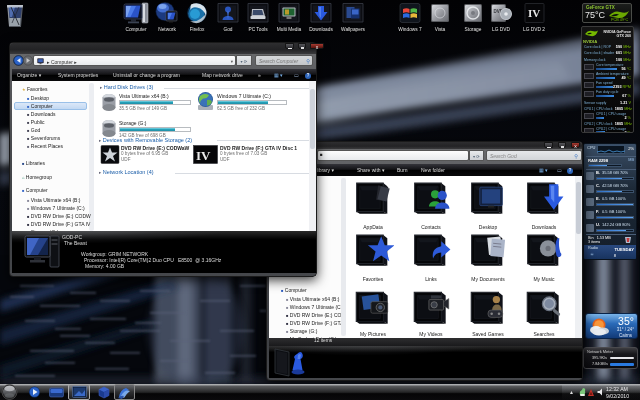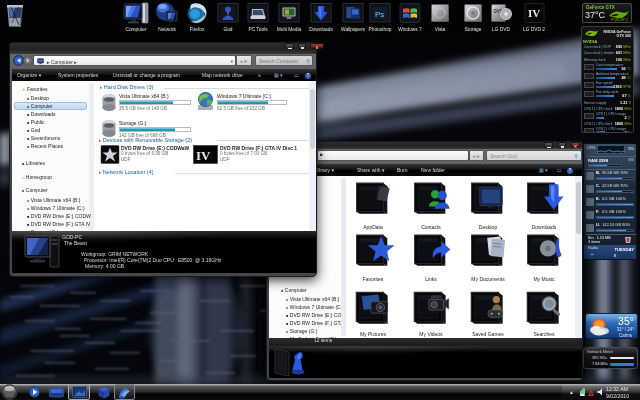--- a/index.html
+++ b/index.html
@@ -230,29 +230,20 @@
 <div class="dicon" style="left:336px">
   <svg width="26" height="26" viewBox="0 0 26 26">
     <polygon points="3,2.5 23,2.5 23,21 3,21" fill="#0c0d12" stroke="#383c46" stroke-width="0.8"></polygon>
     <polygon points="5,4.5 21,4.5 21,19.5 5,19.5" fill="#14161d"></polygon>
     <rect x="6.5" y="6" width="8" height="11" fill="#2a4a90"></rect>
     <rect x="11" y="7.5" width="8.5" height="10" fill="#16316e"></rect>
     <rect x="12" y="8.5" width="6.5" height="5" fill="#3a66c8"></rect>
   </svg>
   <div class="lab">Wallpapers</div>
 </div>
-<div class="dicon" style="left:363px">
-  <svg width="26" height="26" viewBox="0 0 26 26">
-    <polygon points="3,2.5 23,2.5 23,21 3,21" fill="#0c0d12" stroke="#383c46" stroke-width="0.8"></polygon>
-    <polygon points="5,4.5 21,4.5 21,19.5 5,19.5" fill="#14161d"></polygon>
-    <rect x="6.5" y="6" width="13" height="12" rx="1" fill="#0d1e30"></rect>
-    <text x="8" y="15.5" font-size="8" fill="#7ac4e8" font-family="Liberation Sans">Ps</text>
-  </svg>
-  <div class="lab">Photoshop</div>
-</div>
 <div class="dicon" style="left:393px">
   <svg width="26" height="26" viewBox="0 0 26 26">
     <rect x="3" y="2.5" width="20" height="19" rx="2" fill="#10151d" stroke="#3a4048" stroke-width="0.6"></rect>
     <g>
       <path d="M6,8 Q9.5,6.5 12.5,8 L12.5,12 Q9.5,10.5 6,12 Z" fill="#e8483a"></path>
       <path d="M13.5,8 Q16.5,6.5 20,8 L20,12 Q16.5,10.5 13.5,12 Z" fill="#52b848"></path>
       <path d="M6,13 Q9.5,11.5 12.5,13 L12.5,17 Q9.5,15.5 6,17 Z" fill="#2a6ae0"></path>
       <path d="M13.5,13 Q16.5,11.5 20,13 L20,17 Q16.5,15.5 13.5,17 Z" fill="#e8b83a"></path>
     </g>
   </svg>
@@ -294,21 +285,21 @@
 <div class="dicon" style="left:517px">
   <svg width="26" height="26" viewBox="0 0 26 26">
     <rect x="4" y="2.5" width="19" height="19" rx="1" fill="#060608" stroke="#2e3036" stroke-width="0.7"></rect>
     <text x="7" y="16" font-size="11" fill="#e8e8e8" font-family="Liberation Serif" font-weight="bold">IV</text>
   </svg>
   <div class="lab">LG DVD 2</div>
 </div>
 
 <div class="abs" style="left:582px;top:3px;width:50px;height:20px;background:linear-gradient(180deg,#1c1e1c,#060706);border:1px solid #4a4c48;border-radius:2px;overflow:hidden">
   <div class="g" style="left:3px;top:1px;font-size:4.5px;font-weight:bold;color:#8fc832">GeForce GTX</div>
-  <div class="g" style="left:2px;top:6px;font-size:9px;color:#e8e8e8">37°C</div>
+  <div class="g" style="left:2px;top:6px;font-size:9px;color:#e8e8e8">75°C</div>
   <svg class="abs" style="left:24px;top:5px" width="24" height="13" viewBox="0 0 24 13">
     <path d="M2,7 Q7,1 13,3 Q19,5 22,2 Q18,10 11,9 Q5,8 2,7 Z" fill="#76b900" opacity="0.9"></path>
     <path d="M4,7 Q8,4 12,5.5 Q9,8 4,7 Z" fill="#0a0c0a"></path>
   </svg>
   <div class="g" style="left:28px;top:14px;font-size:3.8px;color:#76b900">PCB 49°C</div>
 </div>
 
 <div class="abs" style="left:581px;top:26px;width:53px;height:107px;background:linear-gradient(180deg,#141414,#050505);border:1px solid #3a3a3a;border-radius:2px;overflow:hidden;">
   <svg class="abs" style="left:2px;top:2px" width="15" height="10" viewBox="0 0 15 10">
     <path d="M1,5 Q4,1 8,2 Q12,3 14,1.5 Q12,8 7,7 Q3,6.5 1,5 Z" fill="#76b900"></path>

